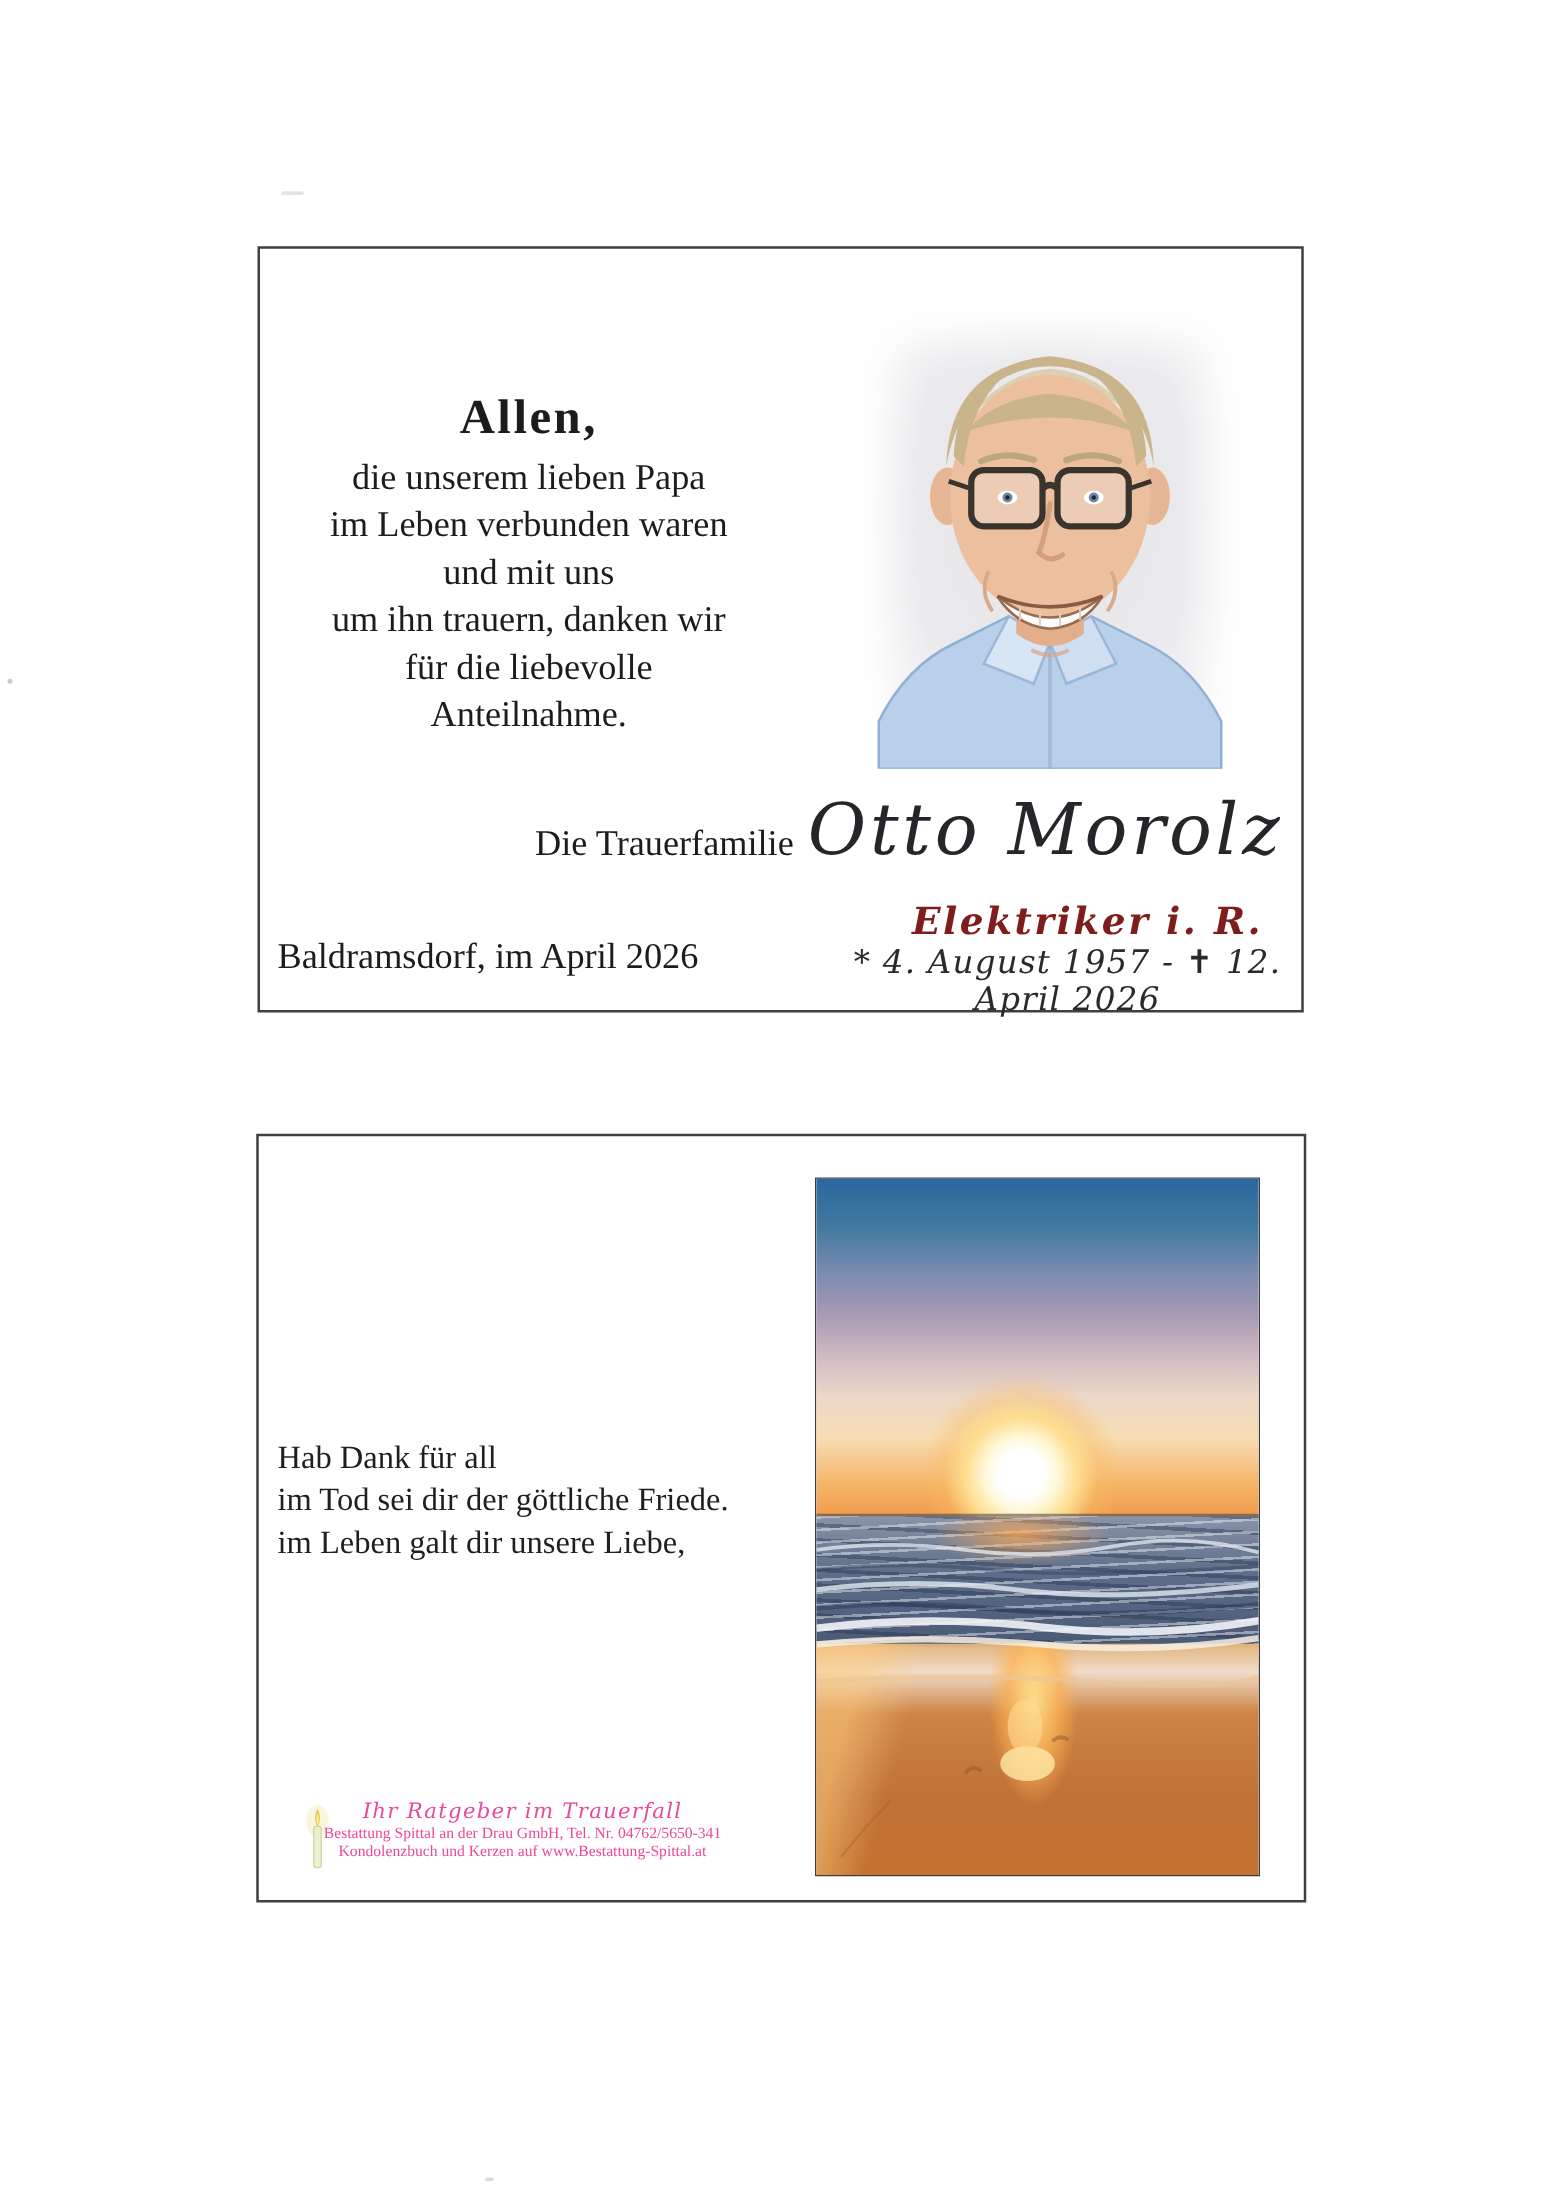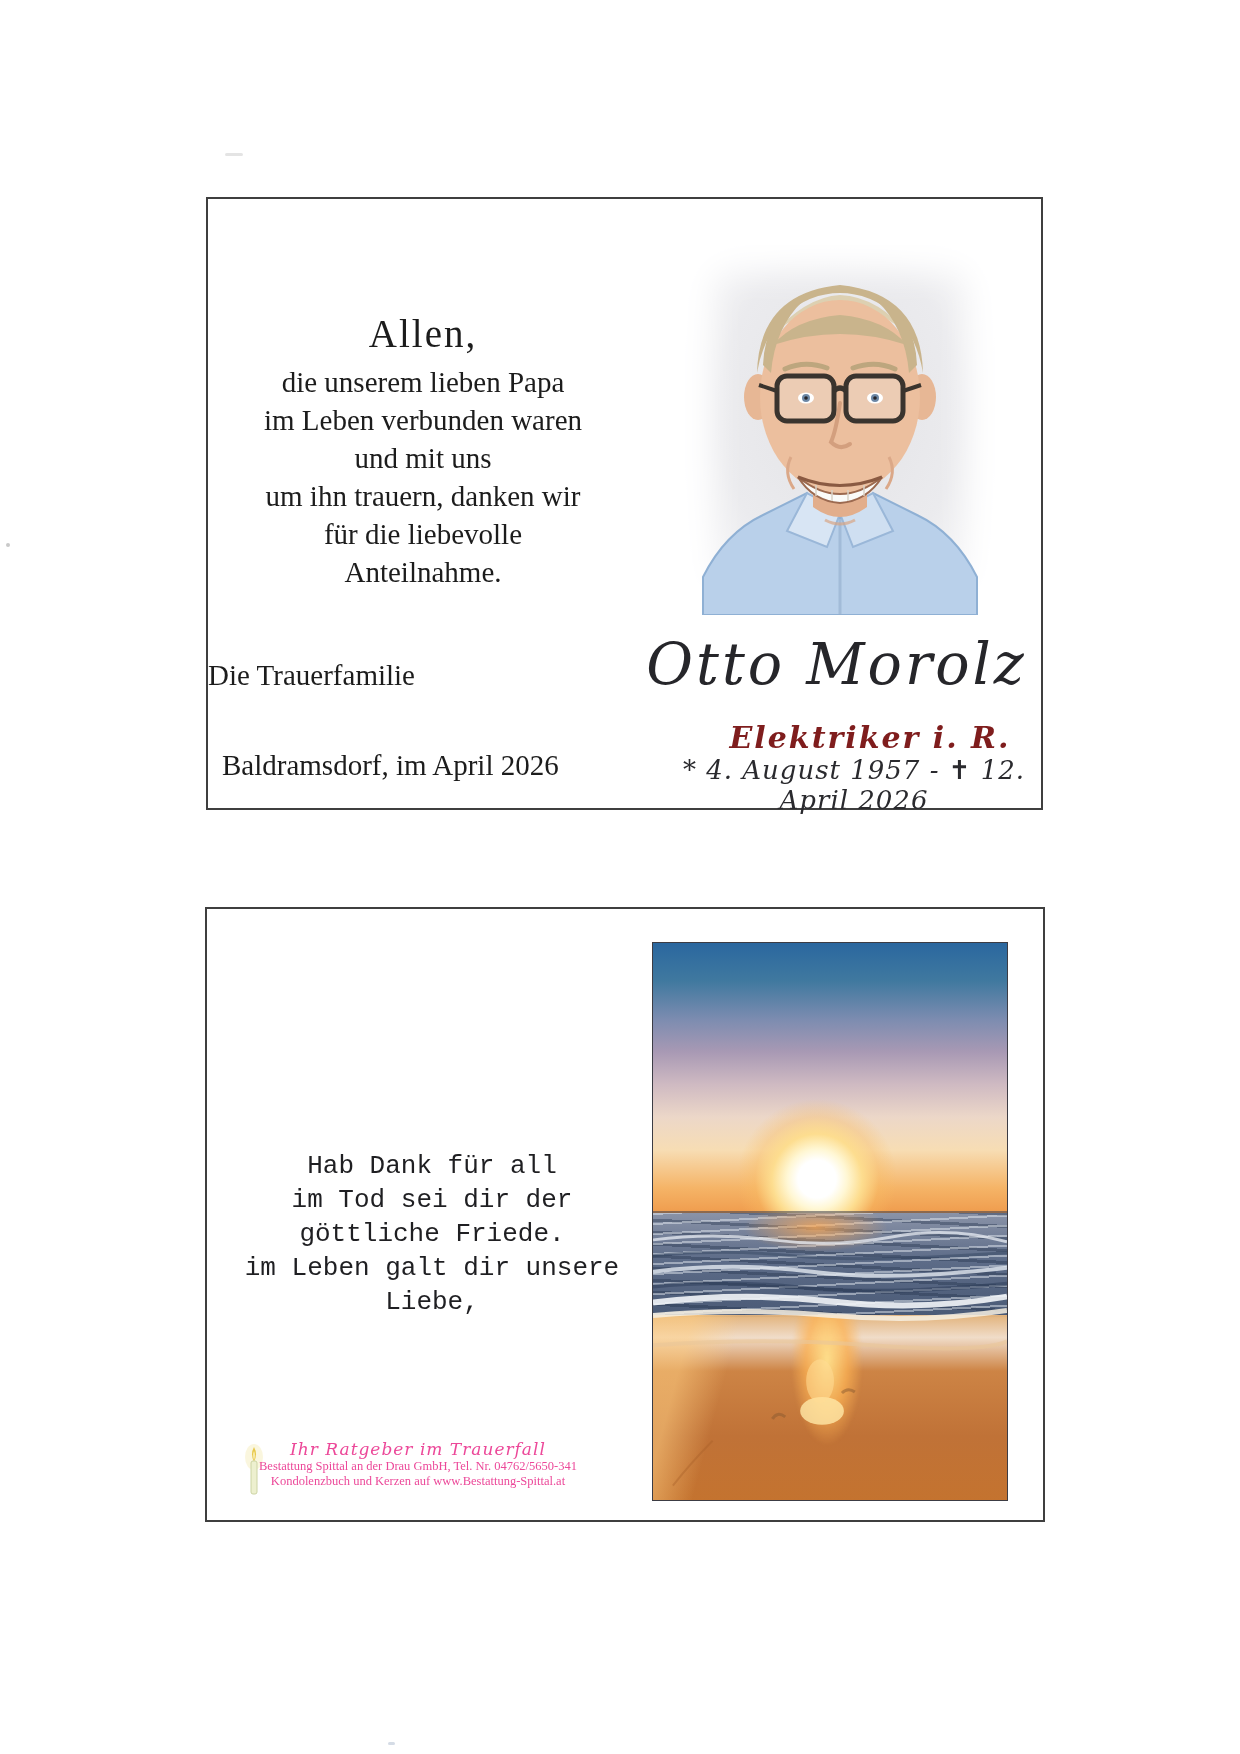--- a/index.html
+++ b/index.html
@@ -4,41 +4,41 @@
 <style>
   html,body{margin:0;padding:0;background:#ffffff;}
   .page{position:relative;width:1240px;height:1754px;background:#ffffff;overflow:hidden;
         font-family:"Liberation Serif", serif;color:#1c1c1c;}
   .panel{position:absolute;background:#ffffff;border:2px solid #3f3f3f;box-sizing:border-box;}
   #front-panel{left:206px;top:197px;width:837px;height:613px;}
   #back-panel{left:205px;top:907px;width:840px;height:615px;}
 
   
   .front-left{position:absolute;left:14px;top:112px;width:402px;text-align:center;}
-  .thanks-heading{font-size:39px;letter-spacing:2px;line-height:46px;margin:0 0 6px 0;font-weight:normal;}
+  .thanks-heading{font-size:39px;letter-spacing:2px;line-height:46px;margin:0 0 6px 0;font-weight:bold;}
   .thanks-line{font-size:29px;line-height:38px;}
-  .family-line{position:absolute;left:0;top:460px;width:402px;text-align:left;font-size:29px;}
+  .family-line{position:absolute;left:25px;top:460px;width:402px;text-align:right;font-size:29px;}
   .place-line{position:absolute;left:14px;top:550px;width:402px;text-align:left;font-size:29px;}
 
   
   .portrait{position:absolute;left:477px;top:46px;width:310px;height:370px;
             background:radial-gradient(ellipse at 50% 45%, #e3e3e6 0%, #ebebee 55%, #ffffff 100%);
             box-shadow:inset 0 0 34px 26px #ffffff;}
   .portrait svg{display:block;width:100%;height:100%;}
 
   
   .deceased-name{position:absolute;left:420px;top:432px;width:417px;text-align:center;
                  font-family:"DejaVu Serif", serif;font-style:italic;font-size:57px;letter-spacing:3px;color:#26262a;}
   .profession{position:absolute;left:462px;top:521px;width:400px;text-align:center;
               font-family:"DejaVu Serif", serif;font-style:italic;font-size:30px;letter-spacing:2px;color:#7f1d1d;font-weight:bold;}
   .life-dates{position:absolute;left:446px;top:556px;width:400px;text-align:center;
               font-family:"DejaVu Serif","DejaVu Sans", serif;font-style:italic;font-size:26px;letter-spacing:1px;color:#2a2a2e;}
 
   
-  .poem{position:absolute;left:15px;top:240px;width:420px;text-align:center;font-family:Liberation Mono, monospace;}
+  .poem{position:absolute;left:15px;top:240px;width:420px;text-align:left;}
   .poem-line{font-size:26px;line-height:34px;color:#1f1f22;}
 
   .fh-block{position:absolute;left:30px;top:531px;width:362px;text-align:center;color:#ec4899;}
   .fh-tagline{font-family:"DejaVu Serif", serif;font-style:italic;font-size:17px;line-height:19px;letter-spacing:1px;}
   .fh-line{font-size:12.5px;line-height:15px;font-family:"Liberation Serif", serif;}
   .candle{position:absolute;left:36px;top:534px;width:22px;height:54px;}
 
   
   .sunset{position:absolute;left:445px;top:33px;width:356px;height:559px;border:1px solid #3c3c44;
           box-sizing:border-box;overflow:hidden;background:#ffffff;}

